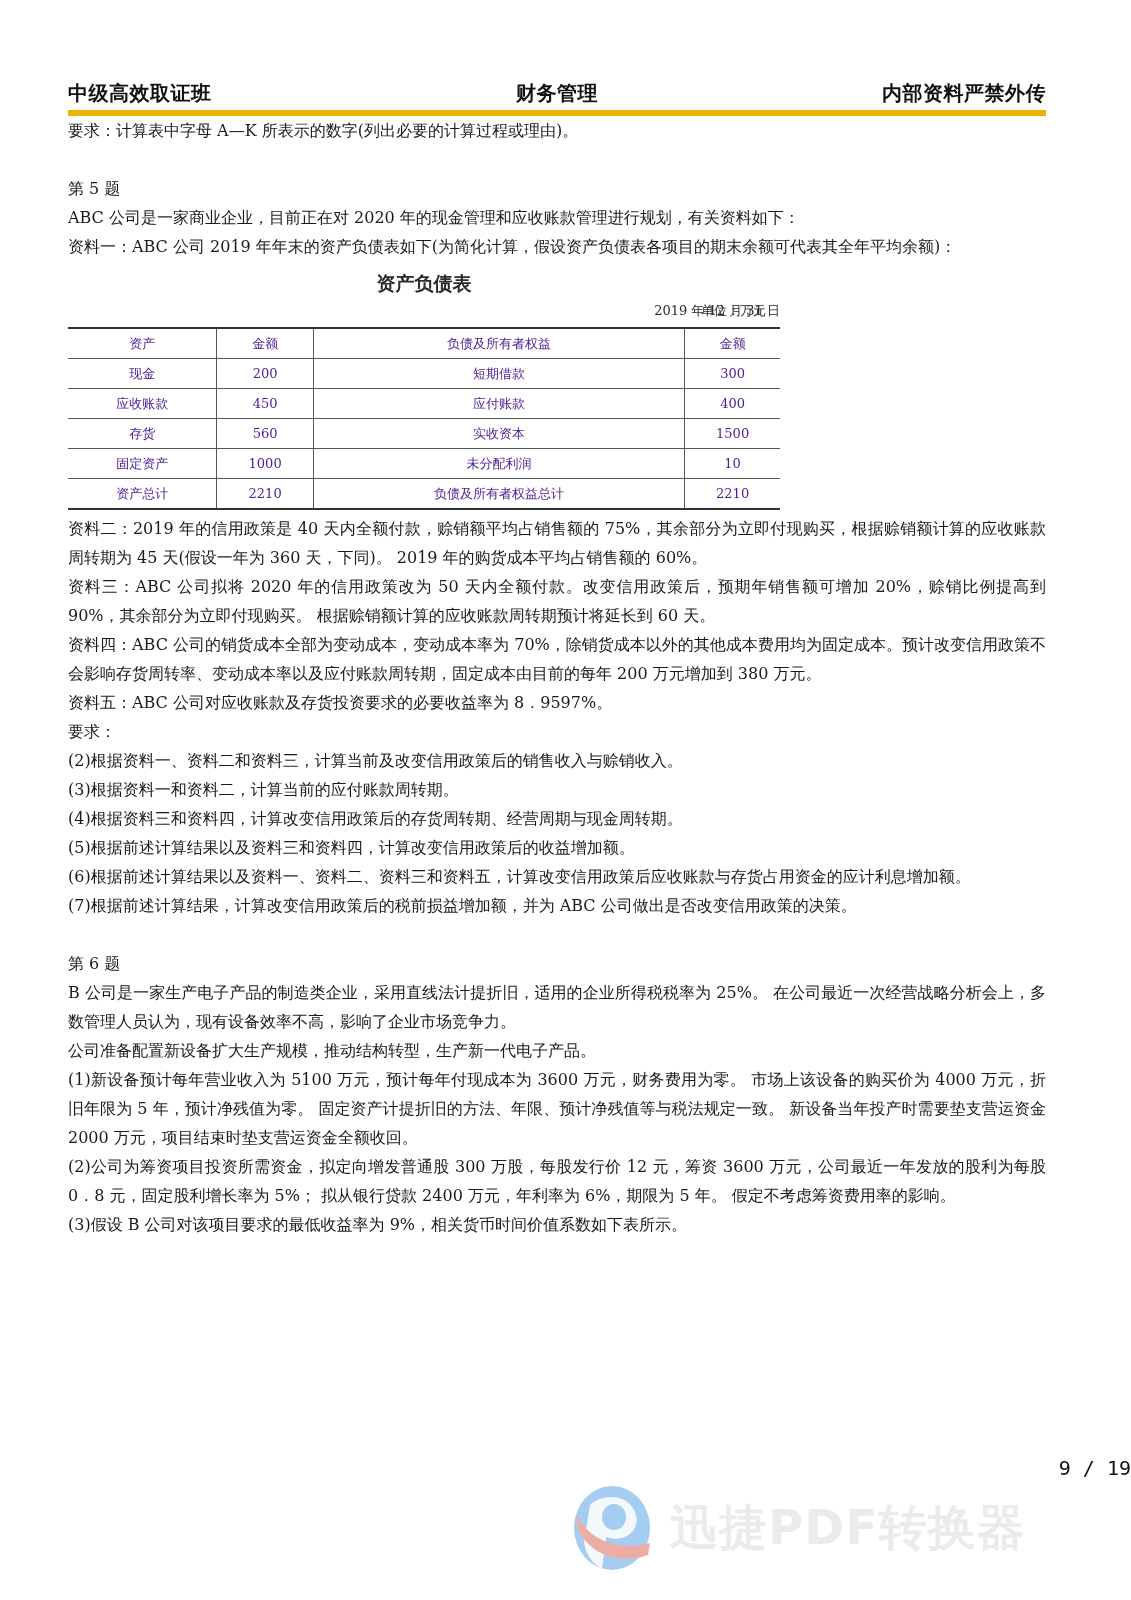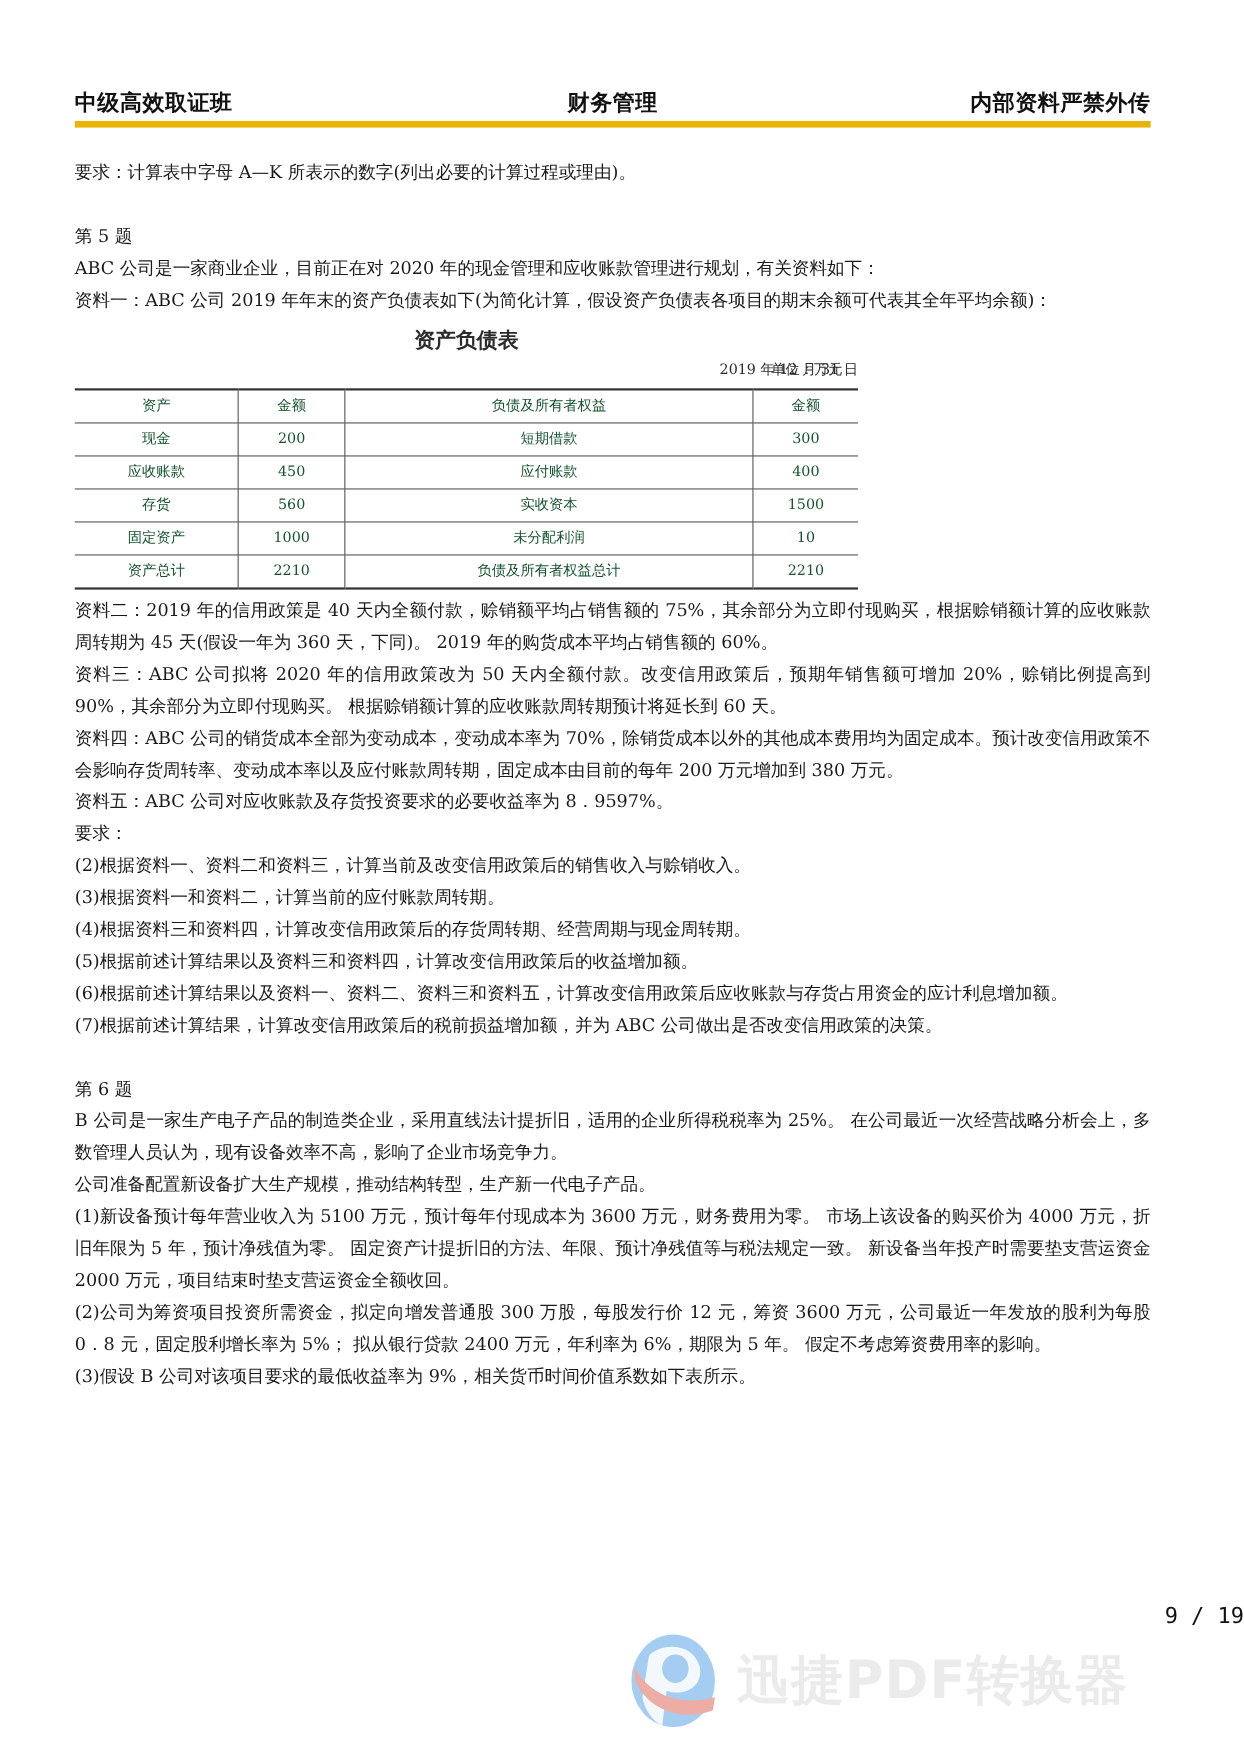--- a/index.html
+++ b/index.html
@@ -36,21 +36,20 @@
     .hdr-center { left: 50%; transform: translateX(-50%); }
     .hdr-right { right: 0; }
 
     .content {
       position: absolute;
       left: 68px;
       top: 116px;
       width: 978px;
       font-size: 16px;
       line-height: 29px;
-      margin-top: 26px;
     }
     .content p {
       margin: 0;
       text-align: justify;
     }
     .gap { height: 29px; }
 
     .bs-wrap {
       width: 712px;
       margin: 8px 0 4px 0;
@@ -74,21 +73,21 @@
     .bs-unit {
       position: absolute;
       right: 14px;
       top: 0;
       font-size: 13px;
     }
     table.bs {
       width: 712px;
       border-collapse: collapse;
       font-size: 13px;
-      color: #14532d;
+      color: #4c1d95;
     }
     table.bs td, table.bs th {
       height: 28.5px;
       padding: 0;
       text-align: center;
       font-weight: normal;
       border-top: 1.5px solid #555;
       border-bottom: 1.5px solid #555;
       border-left: 1px solid #555;
       border-right: 1px solid #555;

